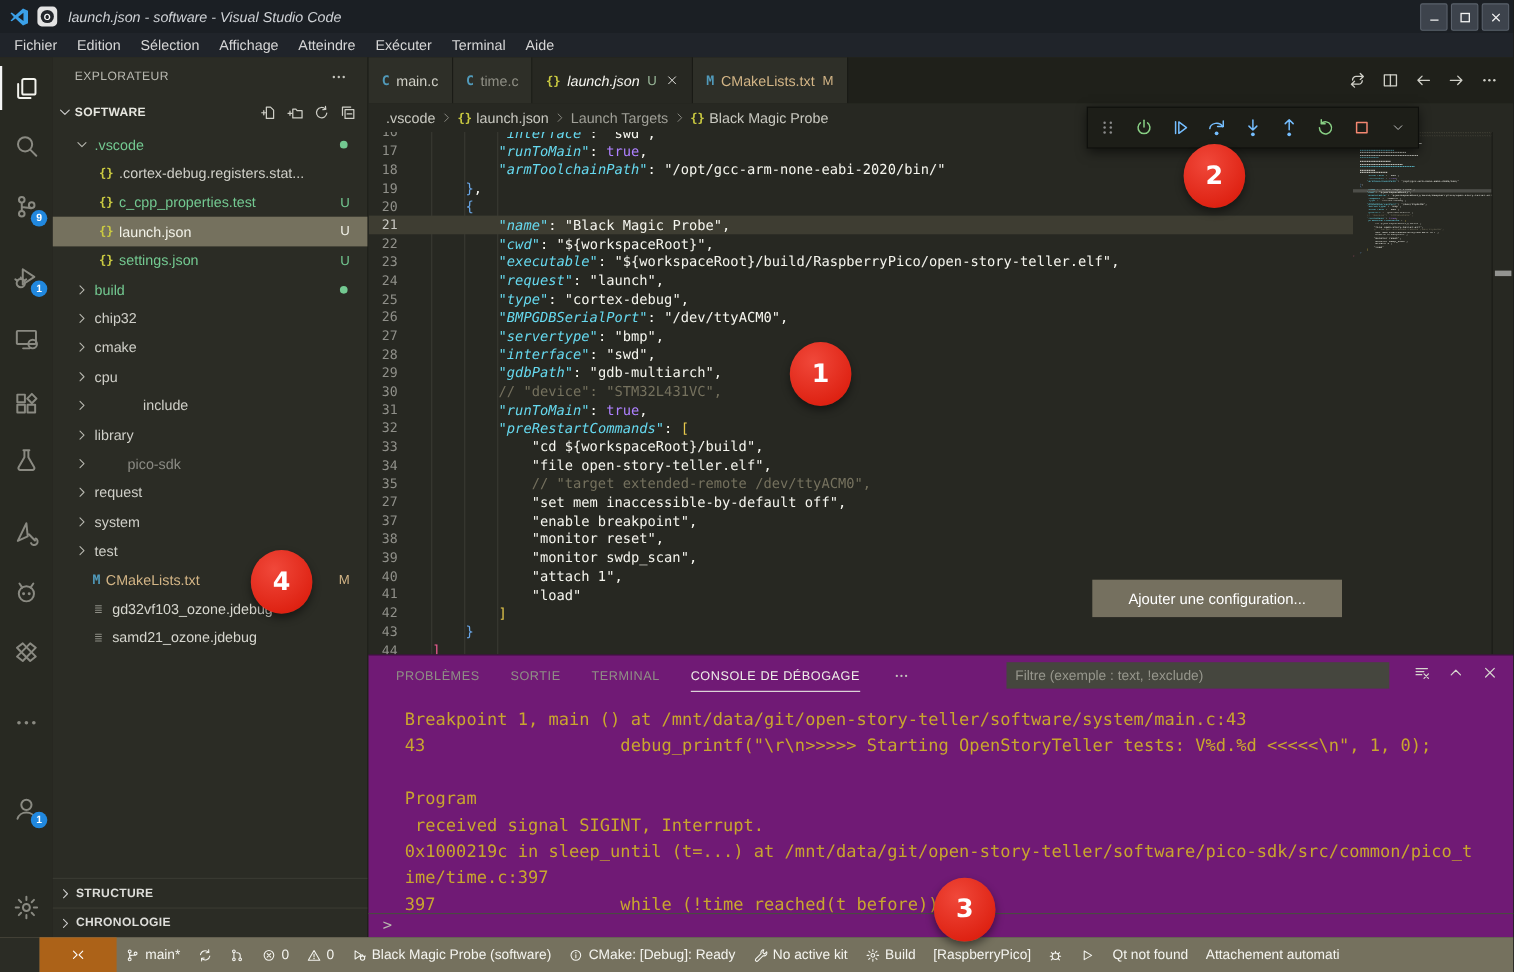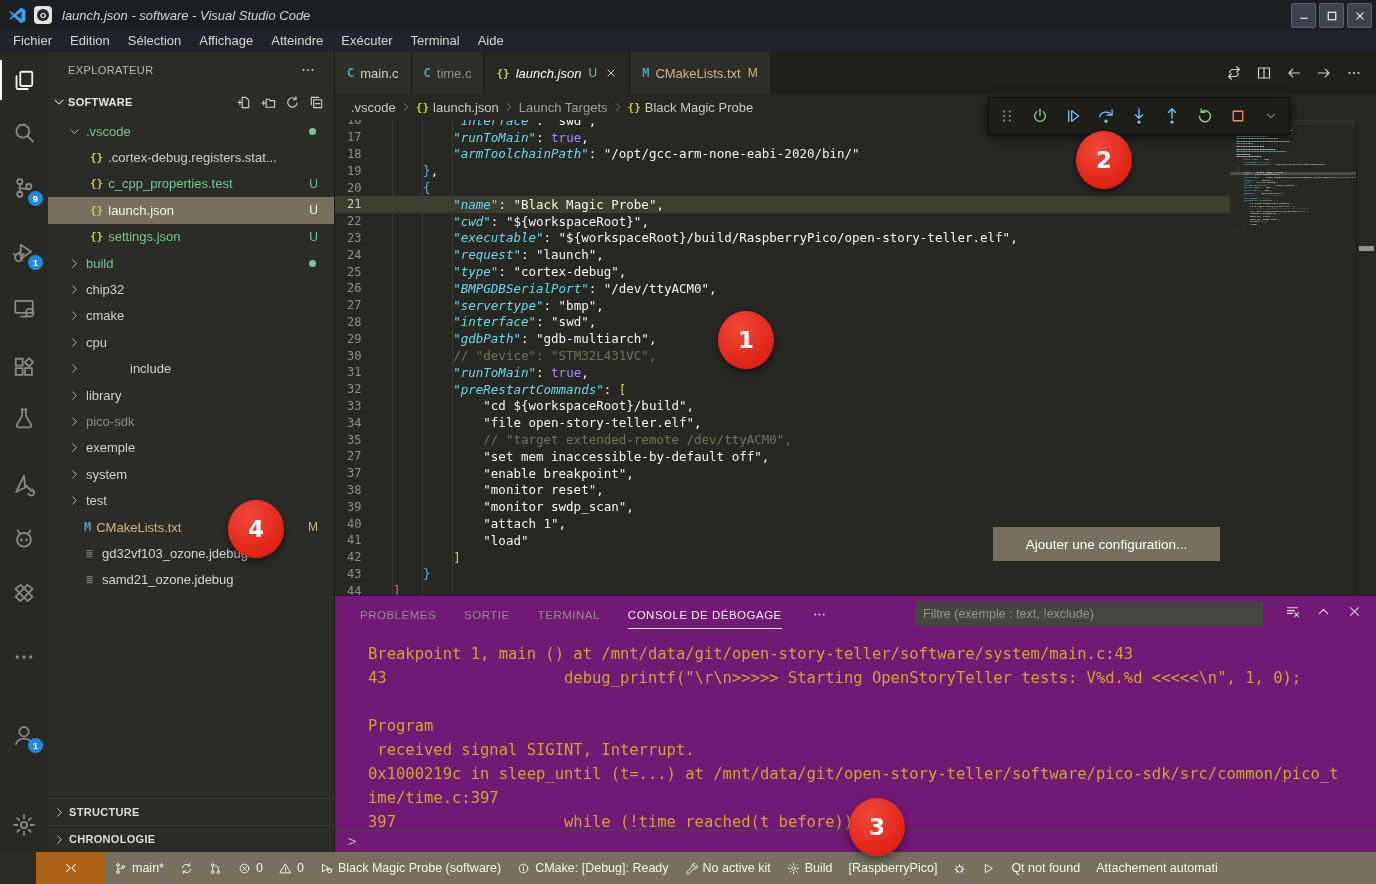--- a/index.html
+++ b/index.html
@@ -32,21 +32,21 @@
   #explorer-title{margin-left:20px;font-size:11px;letter-spacing:.4px;color:#b9b9b1;}
   #explorer-more{position:absolute;right:18px;top:10px;color:#c5c5bd;}
   #section-header{position:absolute;left:0;top:35px;width:100%;height:30px;display:flex;align-items:center;}
   #section-chevron{margin-left:4px;color:#cccccc;}
   #section-label{margin-left:2px;font-size:11px;font-weight:bold;letter-spacing:.3px;color:#e6e6df;}
   #section-actions{position:absolute;right:10px;display:flex;gap:9px;color:#cfcfc7;}
   #tree{position:absolute;left:0;top:66px;width:100%;}
   .tree-row{position:relative;height:26.4px;display:flex;align-items:center;font-size:13px;}
   .tree-row .ti{margin-right:5px;}
   .tree-row.sel{background:#75715E;}
-  .t-green{color:#73C991;} .t-plain{color:#cfcfc8;} .t-gray{color:#8b8b84;}
+  .t-green{color:#73C991;} .t-plain{color:#cfcfc8;} .t-gray{color:#8b8b84;margin-left:30px;}
   .t-mod{color:#d3b586;} .t-plain2{color:#d6d6ce;} .t-sel{color:#f2f2e8;}
   .t-badge{position:absolute;right:16px;font-size:12px;}
   .t-dot{position:absolute;right:18px;width:7px;height:7px;border-radius:50%;background:#73C991;}
   #sidebar-bottom{position:absolute;left:0;bottom:0;width:100%;}
   .bottom-sec{height:26px;border-top:1px solid #3a3b33;display:flex;align-items:center;color:#cccccc;}
   .bottom-sec .ic{margin-left:5px;}
   .bottom-sec span.lbl{margin-left:3px;font-size:11px;font-weight:bold;letter-spacing:.3px;color:#dededa;}
   
   #editor{left:335px;top:52px;width:1041px;height:543px;background:#272822;overflow:hidden;}
   #tabbar{position:absolute;left:0;top:0;width:100%;height:42px;background:#1f201a;display:flex;}
@@ -415,21 +415,21 @@
             </svg>
           </span>
           <span class="t-gray">pico-sdk</span>
         </div>
         <div class="tree-row" style="padding-left: 36px;">
           <span class="ic ti" style="color: rgb(184, 184, 176); margin-left: -16px;">
             <svg width="13" height="13" viewBox="0 0 16 16" fill="none" stroke="currentColor" stroke-width="1.2" stroke-linecap="round" stroke-linejoin="round">
               <path d="M5.8 3.5 L10.3 8 L5.8 12.5"></path>
             </svg>
           </span>
-          <span class="t-plain">exemple</span>
+          <span class="t-plain">request</span>
         </div>
         <div class="tree-row" style="padding-left: 36px;">
           <span class="ic ti" style="color: rgb(184, 184, 176); margin-left: -16px;">
             <svg width="13" height="13" viewBox="0 0 16 16" fill="none" stroke="currentColor" stroke-width="1.2" stroke-linecap="round" stroke-linejoin="round">
               <path d="M5.8 3.5 L10.3 8 L5.8 12.5"></path>
             </svg>
           </span>
           <span class="t-plain">system</span>
         </div>
         <div class="tree-row" style="padding-left: 36px;">

